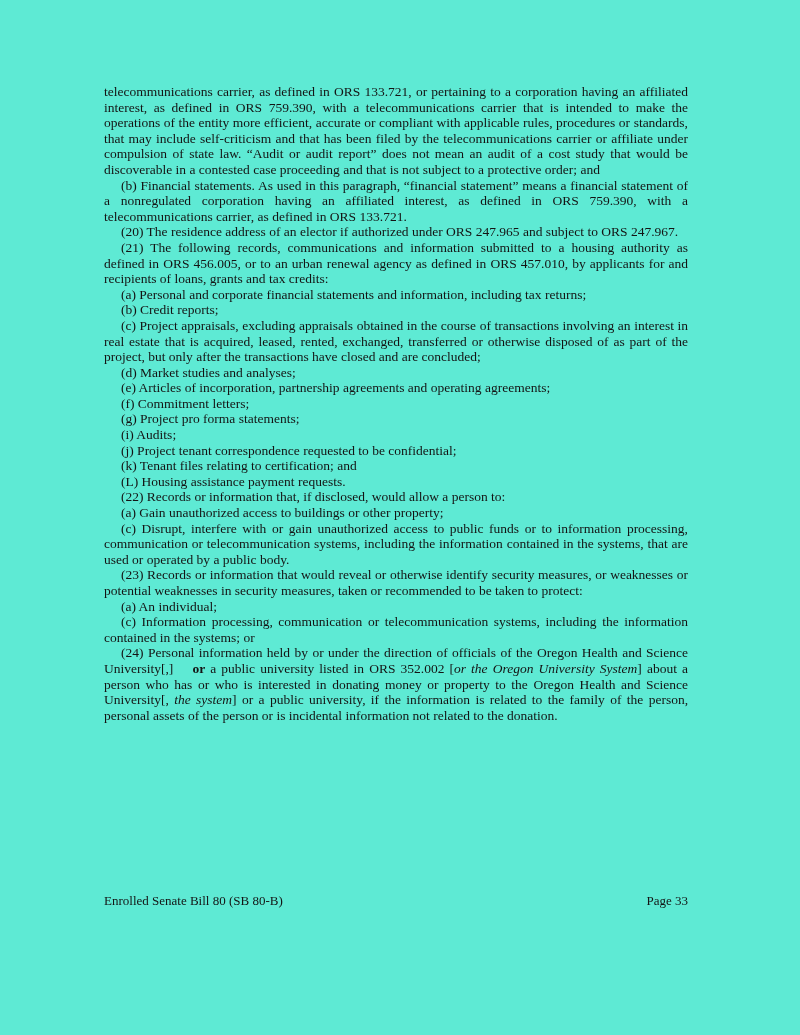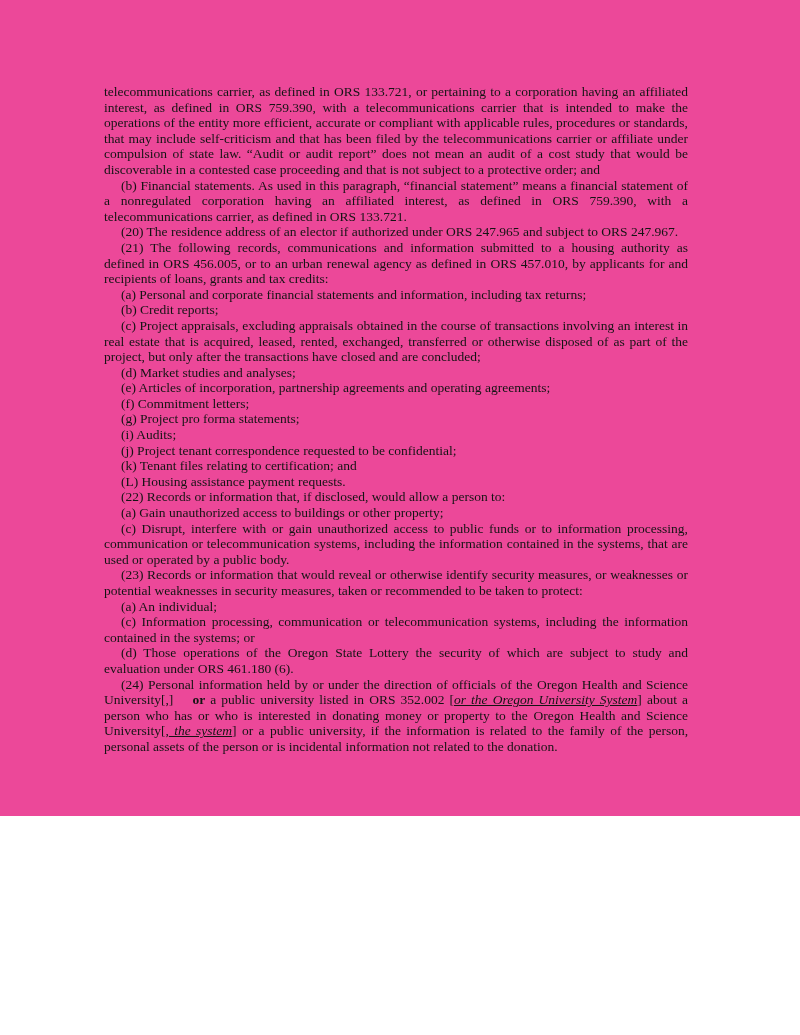--- a/index.html
+++ b/index.html
@@ -3,22 +3,22 @@
 <meta charset="utf-8">
 <style>
   html, body {
     margin: 0;
     padding: 0;
     background: #ffffff;
   }
   .page {
     position: relative;
     width: 800px;
-    height: 816px;
-    background: #ec4899;
+    height: 1035px;
+    background: #5eead4;
     font-family: "Liberation Serif", "DejaVu Serif", serif;
     color: #141414;
     overflow: hidden;
   }
   .content {
     position: absolute;
     left: 104px;
     top: 84px;
     width: 584px;
     font-size: 13.5px;
@@ -26,21 +26,21 @@
     text-align: justify;
   }
   .content p {
     margin: 0;
     text-indent: 17px;
   }
   .content p.no-indent {
     text-indent: 0;
   }
   .seg-bold { font-weight: bold; margin-left: 14px; }
-  .seg-italic { font-style: italic; text-decoration: underline; }
+  .seg-italic { font-style: italic; }
   .footer {
     position: absolute;
     left: 104px;
     width: 584px;
     top: 893px;
     display: flex;
     justify-content: space-between;
     font-size: 13px;
   }
 </style>
@@ -63,20 +63,19 @@
     <p>(i) Audits;</p>
     <p>(j) Project tenant correspondence requested to be confidential;</p>
     <p>(k) Tenant files relating to certification; and</p>
     <p>(L) Housing assistance payment requests.</p>
     <p>(22) Records or information that, if disclosed, would allow a person to:</p>
     <p>(a) Gain unauthorized access to buildings or other property;</p>
     <p>(c) Disrupt, interfere with or gain unauthorized access to public funds or to information processing, communication or telecommunication systems, including the information contained in the systems, that are used or operated by a public body.</p>
     <p>(23) Records or information that would reveal or otherwise identify security measures, or weaknesses or potential weaknesses in security measures, taken or recommended to be taken to protect:</p>
     <p>(a) An individual;</p>
     <p>(c) Information processing, communication or telecommunication systems, including the information contained in the systems; or</p>
-    <p>(d) Those operations of the Oregon State Lottery the security of which are subject to study and evaluation under ORS 461.180 (6).</p>
     <p><span>(24) Personal information held by or under the direction of officials of the Oregon Health and Science University[,] </span><span class="seg-bold">or</span><span> a public university listed in ORS 352.002 [</span><span class="seg-italic">or the Oregon University System</span><span>] about a person who has or who is interested in donating money or property to the Oregon Health and Science University[,</span><span class="seg-italic"> the system</span><span>] or a public university, if the information is related to the family of the person, personal assets of the person or is incidental information not related to the donation.</span></p>
   </div>
   <div class="footer">
     <span>Enrolled Senate Bill 80 (SB 80-B)</span>
     <span>Page 33</span>
   </div>
 </div>
 
 </body></html>

